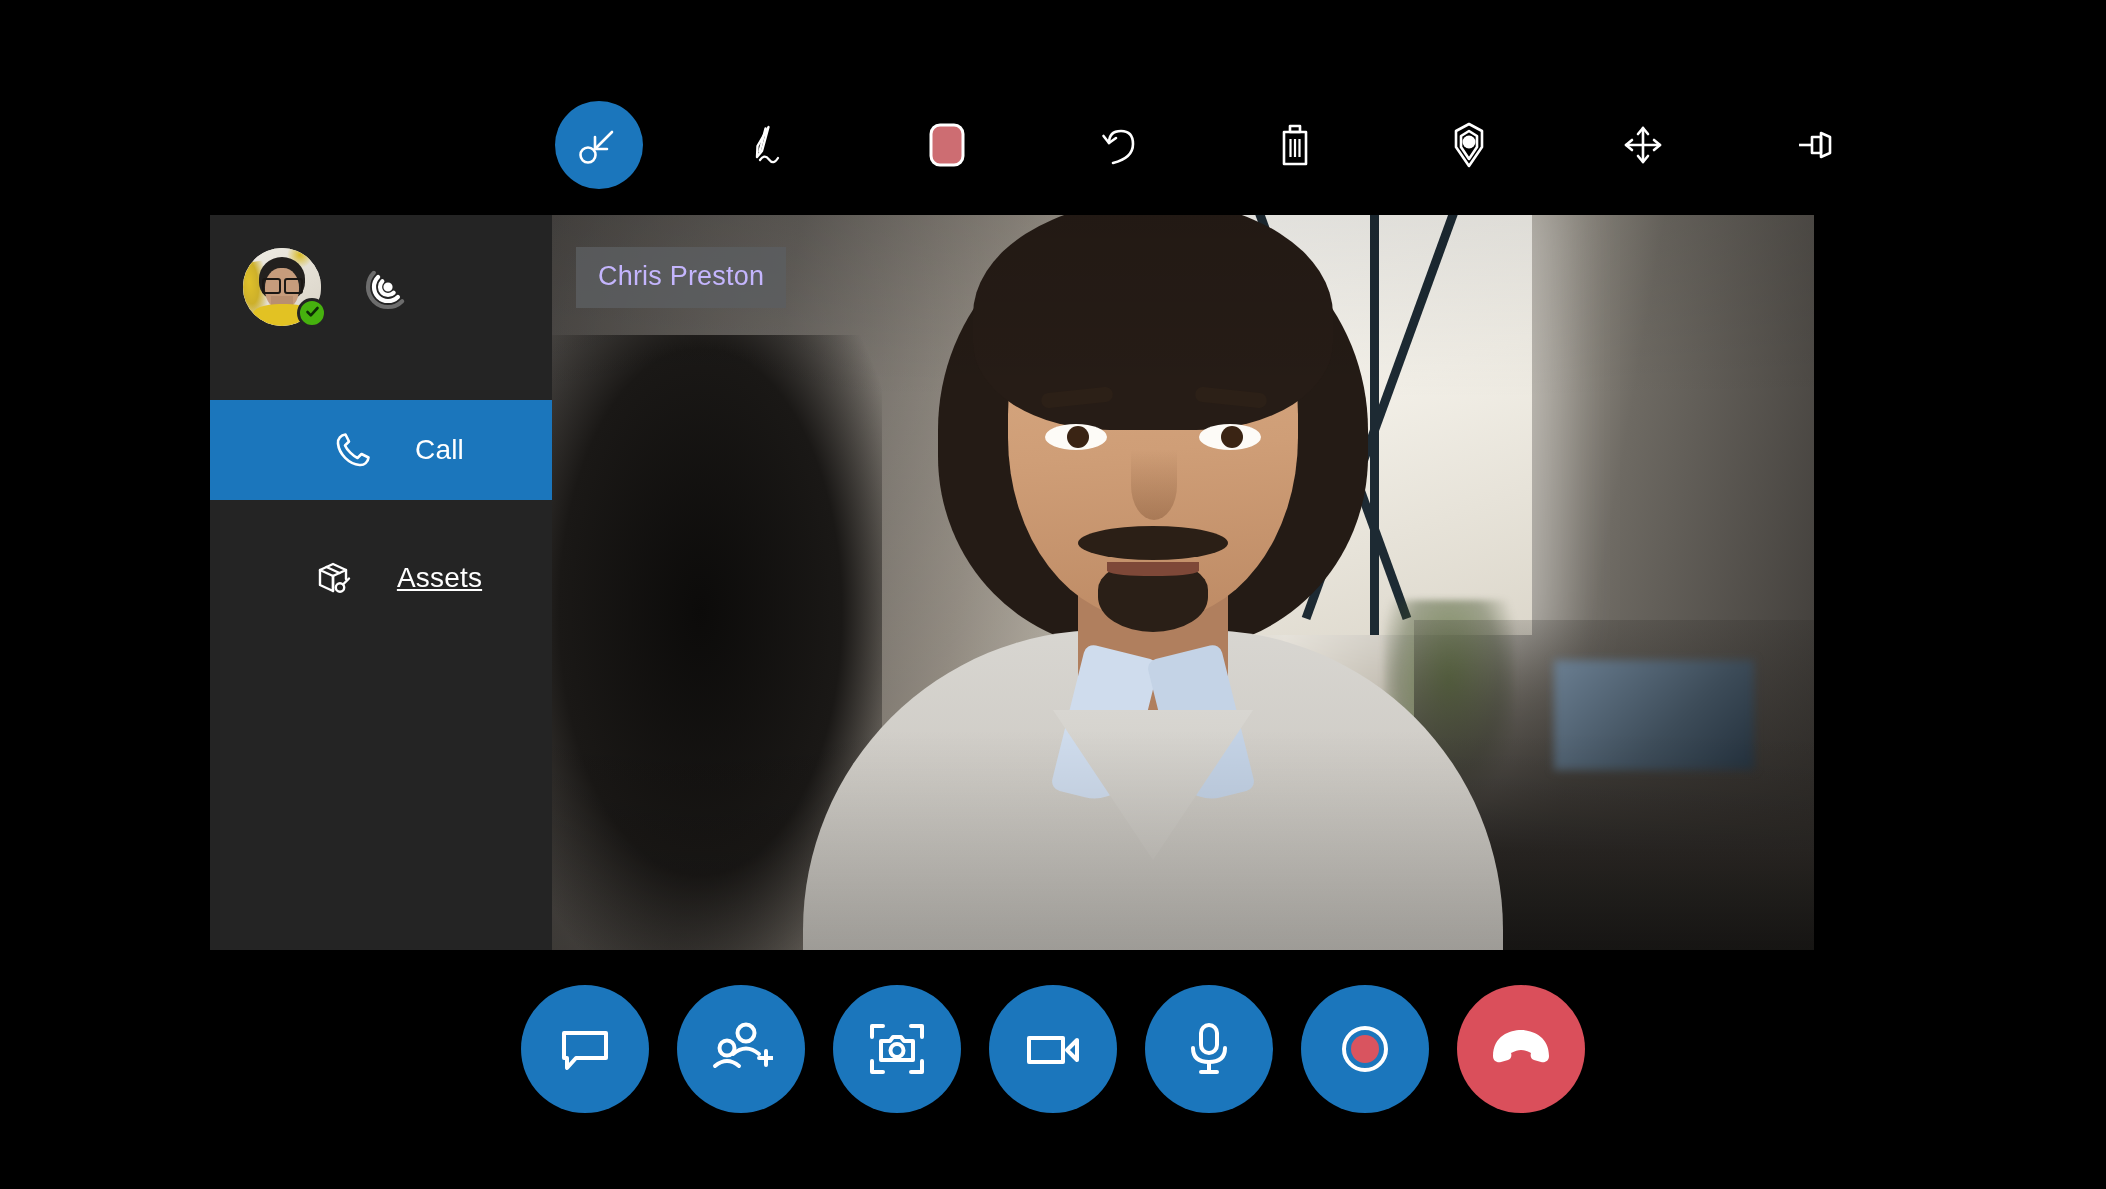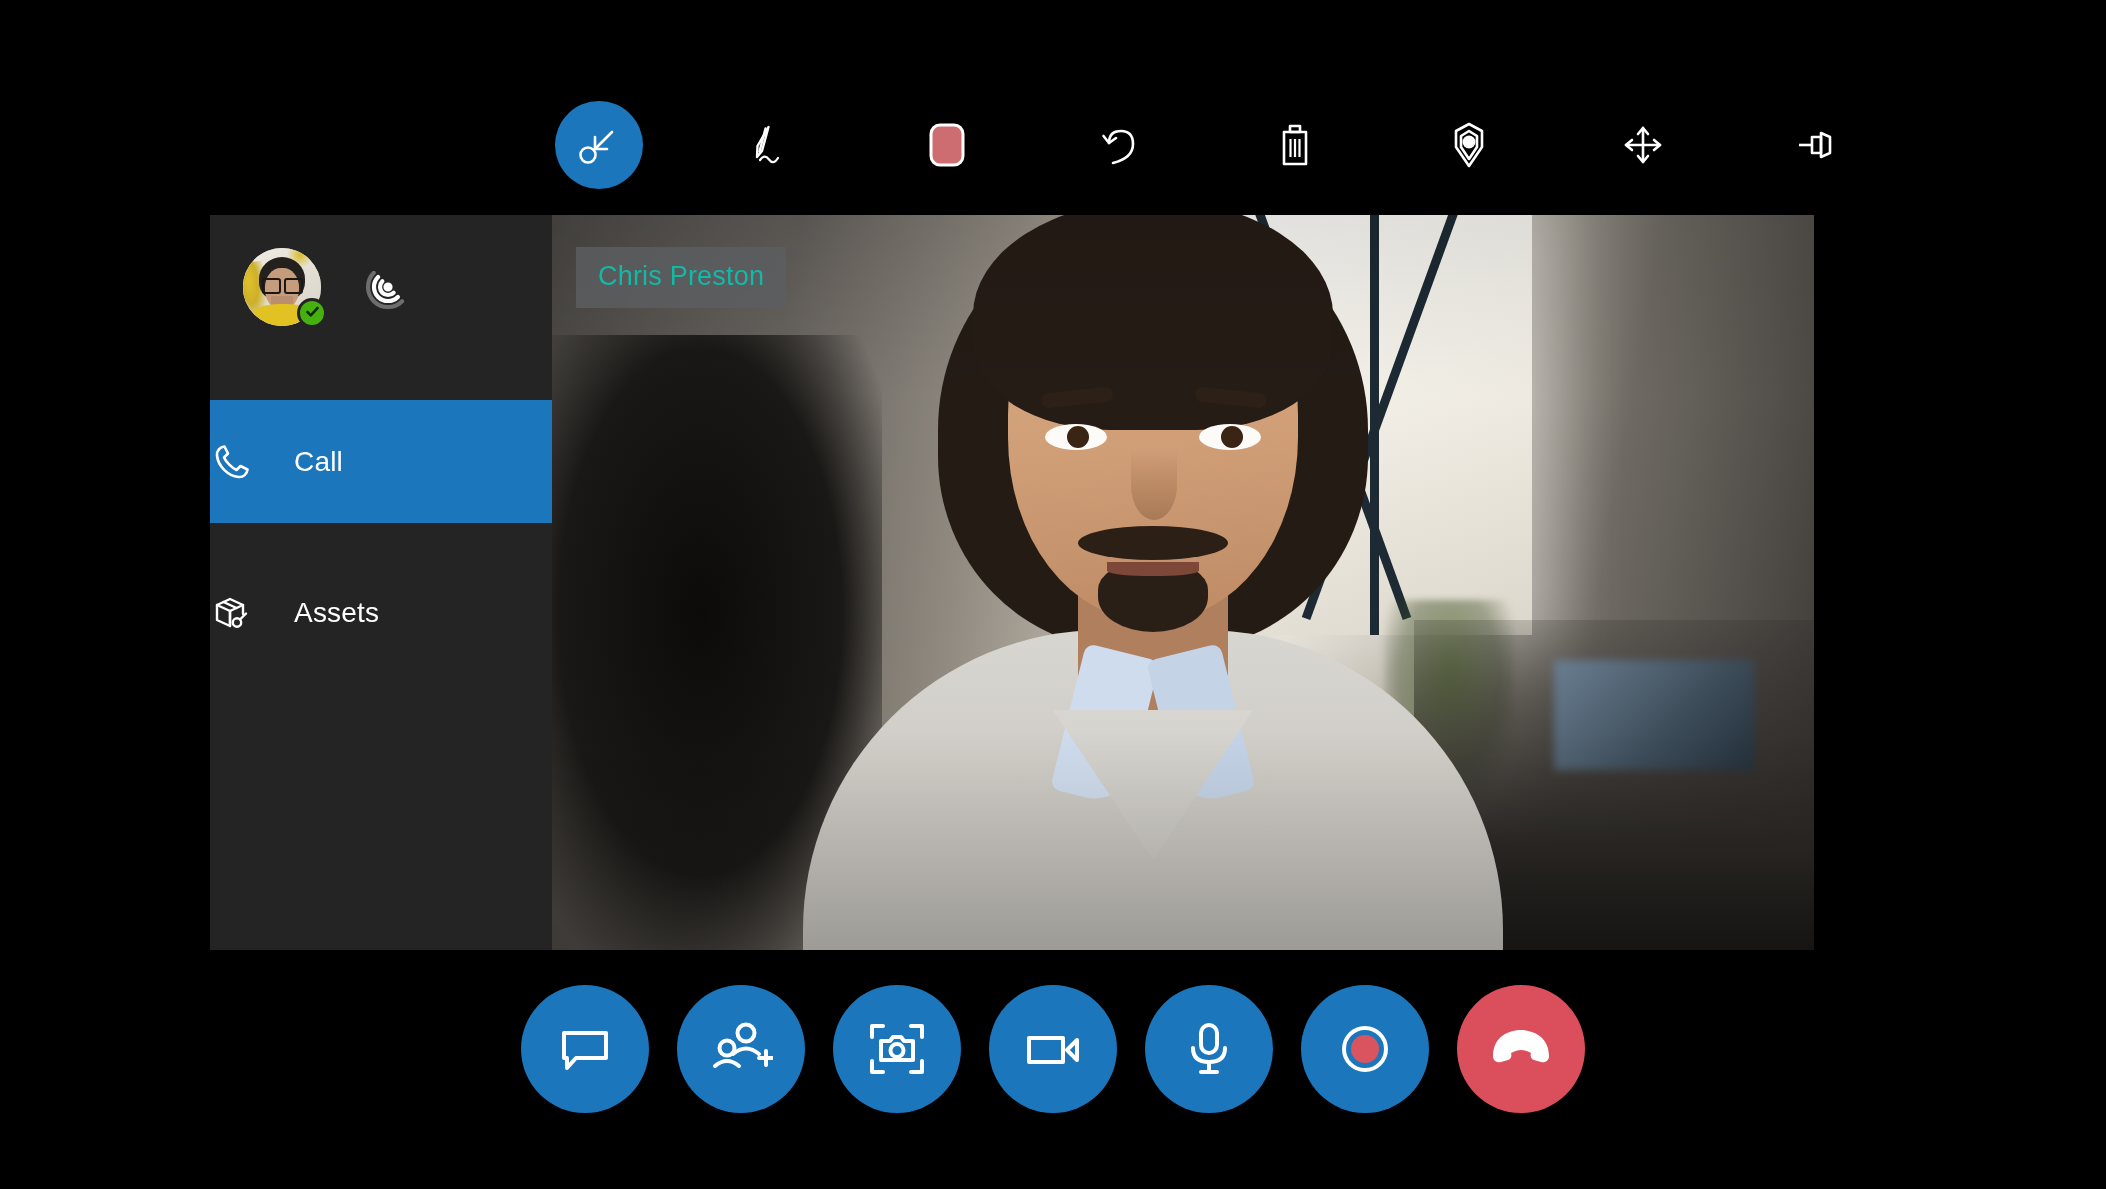--- a/index.html
+++ b/index.html
@@ -79,37 +79,39 @@
     border: 3px solid #242424;
   }
   #signal-icon {
     position: absolute; left: 146px; top: 40px;
     width: 64px; height: 64px;
   }
 
   
   .nav-item {
     display: flex; align-items: center;
-    height: 123px;
+    height: 100px;
+    padding-left: 33px;
     color: #ffffff;
+    justify-content: center;
   }
   .nav-item.selected { background: #1b76bc; }
   .nav-icon {
     width: 44px; height: 44px;
     display: flex; align-items: center; justify-content: center;
     flex: 0 0 44px;
   }
   .nav-label {
     margin-left: 40px;
     font-size: 28px;
     letter-spacing: .2px;
     color: #fff;
   }
   #nav-call    { margin-top: 0px; }
-  #nav-assets  { margin-top: 28px; }
+  #nav-assets  { margin-top: 28px; text-decoration: underline; }
   #nav-files   { margin-top: 28px; }
   #nav-settings{ margin-top: 112px; }
 
   
   #video {
     position: absolute;
     left: 552px; top: 215px;
     width: 1262px; height: 735px;
     overflow: hidden;
     background: #4c4a47;
@@ -233,21 +235,21 @@
     position:absolute; left:50%; bottom:318px; transform:translateX(-50%);
     width:110px; height:70px; background:#2a1f17; border-radius:40% 40% 50% 50%;
   }
   #video .shade {
     position:absolute; inset:0;
     background:linear-gradient(180deg, rgba(0,0,0,.10) 0%, rgba(0,0,0,0) 25%, rgba(0,0,0,0) 70%, rgba(0,0,0,.18) 100%);
   }
   #name-tag {
     position: absolute; left: 24px; top: 32px;
     background: rgba(92,94,96,.82);
-    color: #14b8a6;
+    color: #c4b5fd;
     font-size: 27px;
     padding: 14px 22px 16px 22px;
     letter-spacing: .2px;
     text-align: right;
   }
 
   
   #controls {
     position: absolute;
     left: 0; right: 0; top: 985px;

